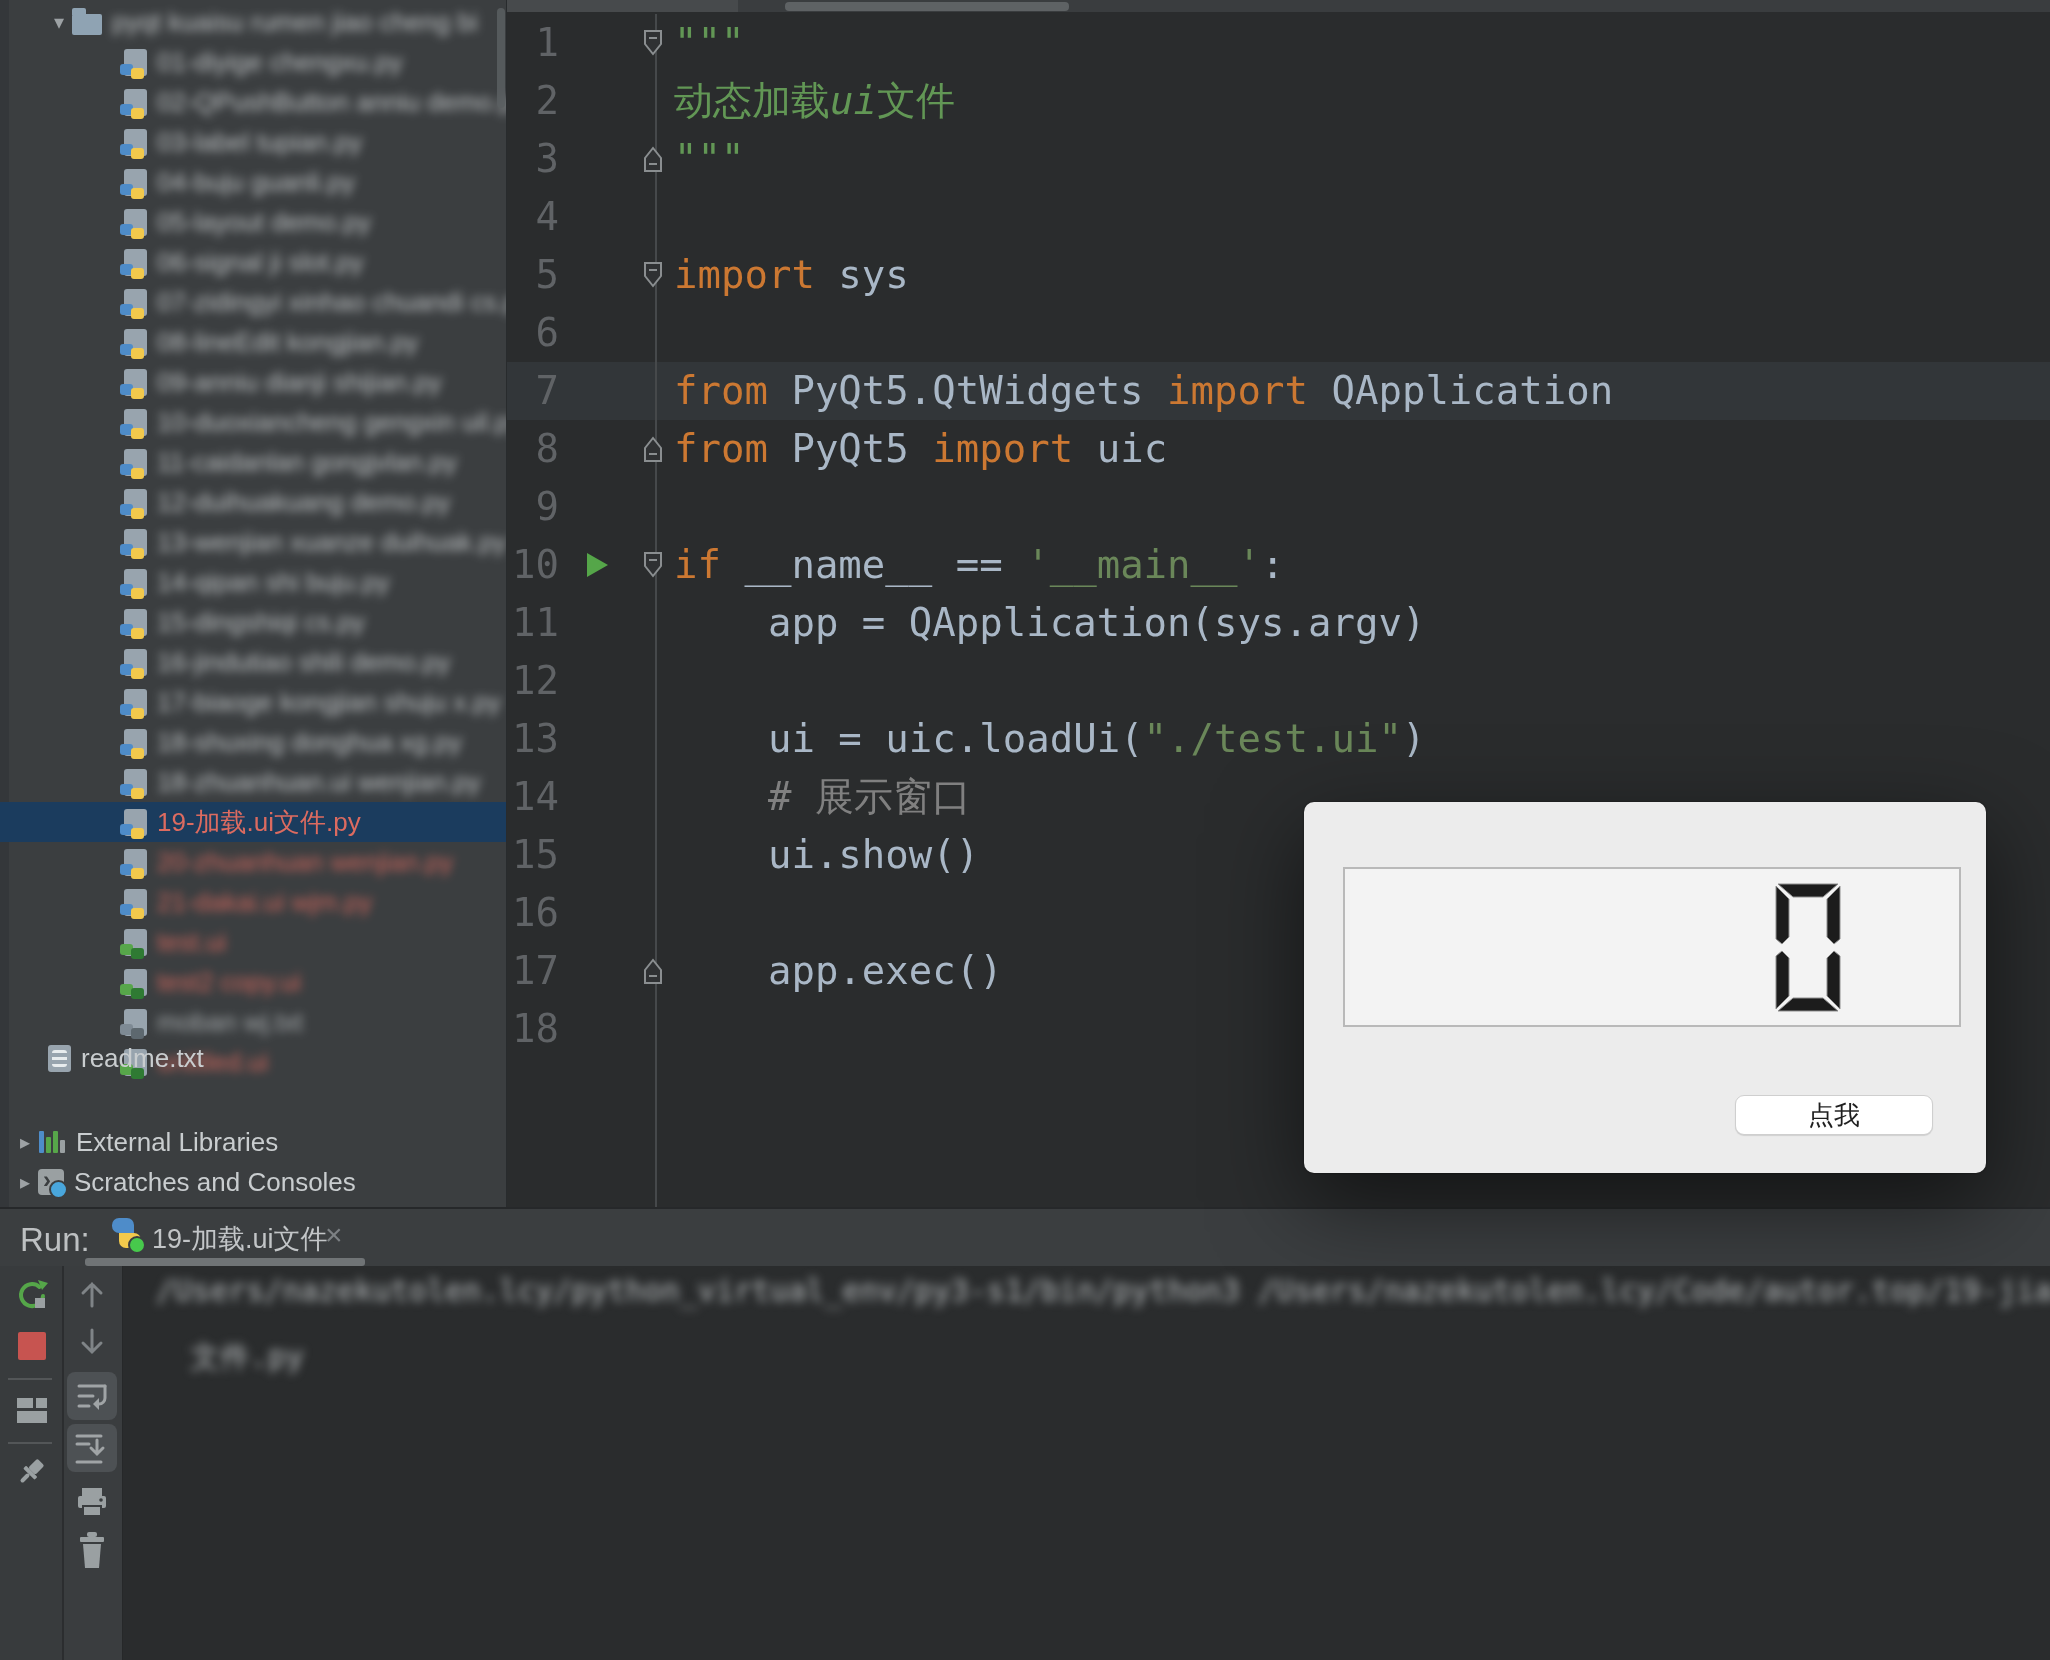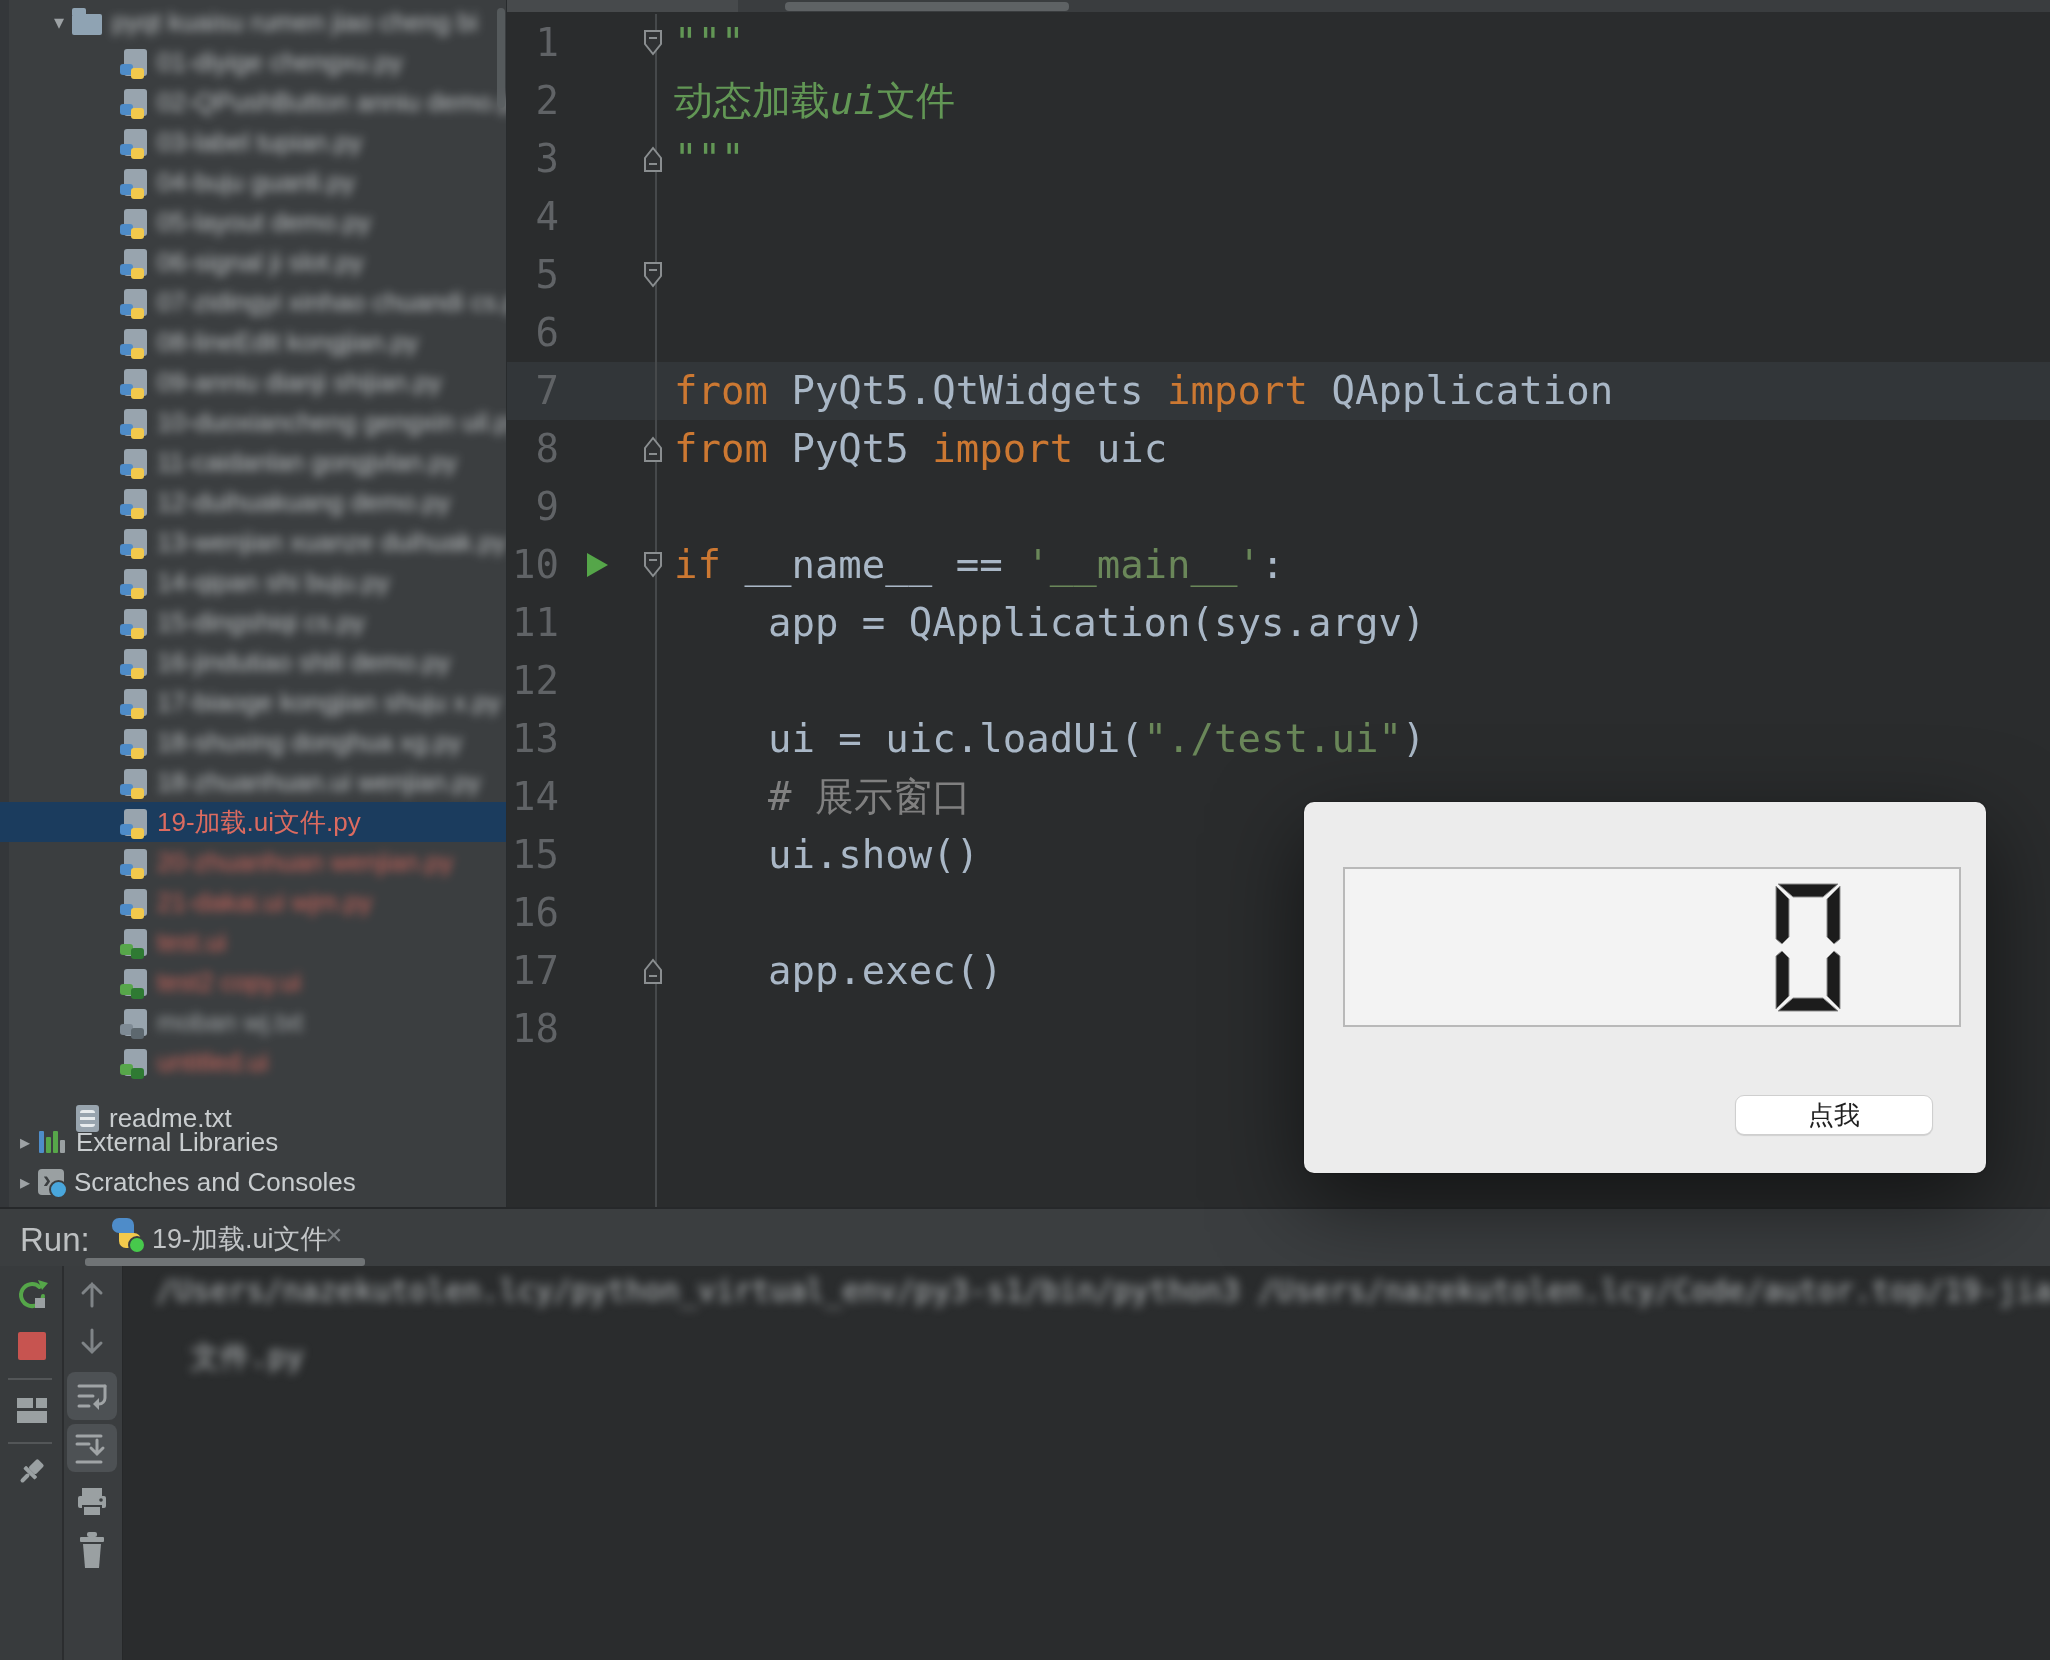--- a/index.html
+++ b/index.html
@@ -215,21 +215,21 @@
     </div>
   <div class="trow" style="top:1002px;padding-left:124px">
       <span class="ico ico-file ico-misc"></span>
       <span class="tlabel obscured gray">moban wj.txt</span>
     </div>
   <div class="trow" style="top:1042px;padding-left:124px">
       <span class="ico ico-file ico-ui"></span>
       <span class="tlabel obscured red">untitled.ui</span>
     </div>
 
-  <div class="trow" style="top:1098px;padding-left:76px">
+  <div class="trow" style="top:1038px;padding-left:48px">
     <span class="ico ico-file ico-txt"></span>
     <span class="tlabel">readme.txt</span>
   </div>
   <div class="trow" style="top:1122px;padding-left:12px">
     <span class="tarrow right"></span>
     <span class="ico ico-extlib">
         <i></i>
         <i></i>
         <i></i>
         <i></i>
@@ -276,20 +276,21 @@
   <div class="eline" style="top:188px">
     <span class="lnum">4</span>
     <span class="code"></span>
   </div>
   <div class="eline" style="top:246px">
     <span class="lnum">5</span>
     <svg class="fold" width="24" height="28">
         <path d="M4 2h16v13l-8 10-8-10z" fill="#2f3133" stroke="#8a8e90" stroke-width="2"></path>
         <path d="M8 9h8" stroke="#8a8e90" stroke-width="2"></path>
       </svg>
+    <span class="code"><span class="tk-kw">import</span><span class="tk-pl"> sys</span></span>
   </div>
   <div class="eline" style="top:304px">
     <span class="lnum">6</span>
     <span class="code"></span>
   </div>
   <div class="eline" style="top:362px">
     <span class="lnum">7</span>
     <span class="code"><span class="tk-kw">from</span><span class="tk-pl"> PyQt5.QtWidgets </span><span class="tk-kw">import</span><span class="tk-pl"> QApplication</span></span>
   </div>
   <div class="eline" style="top:420px">

